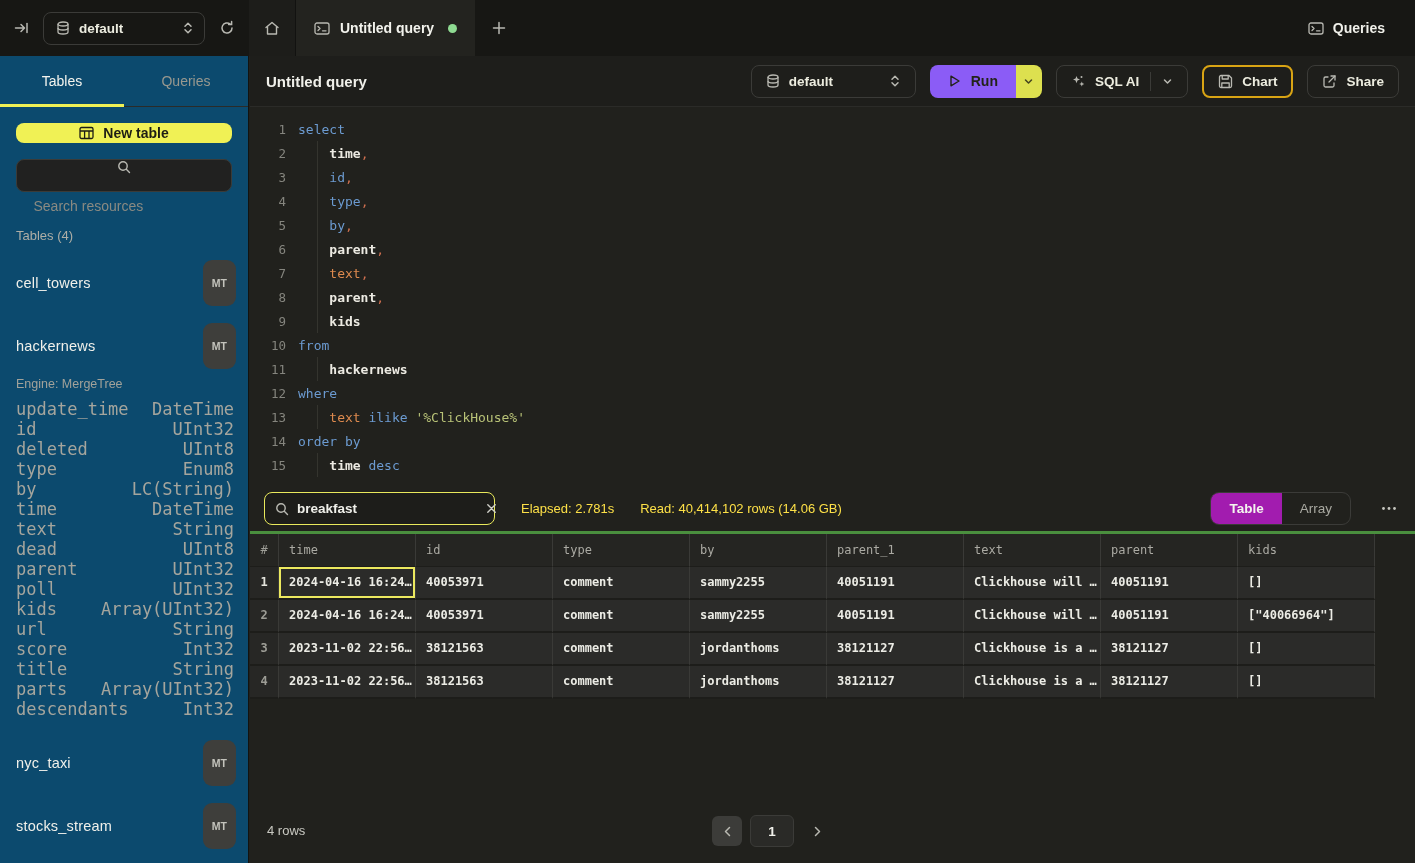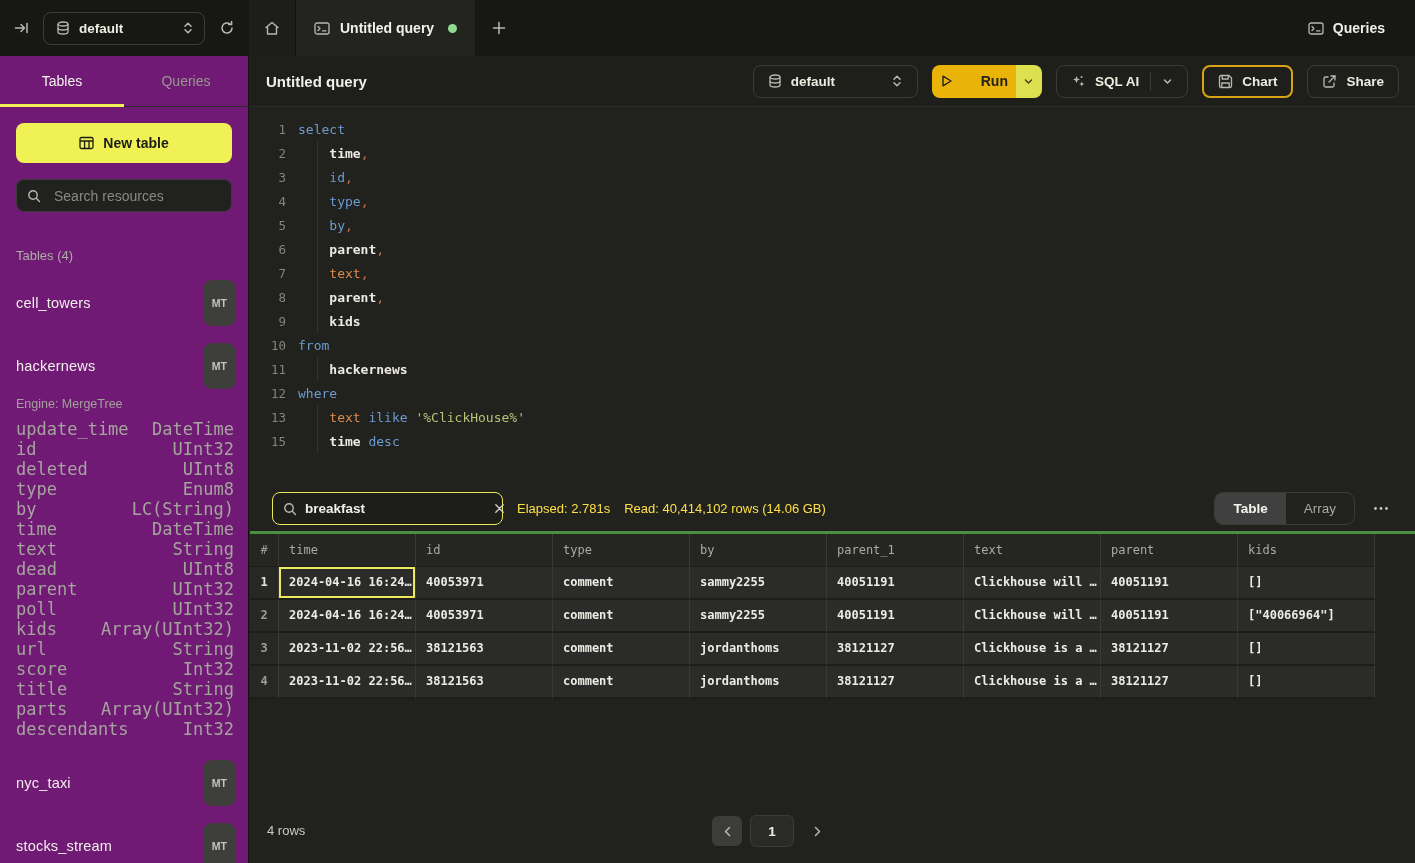--- a/index.html
+++ b/index.html
@@ -22,29 +22,29 @@
   .home-btn { width:47px; display:flex; align-items:center; justify-content:center; background:#1d1d1a; cursor:pointer; border-right:1px solid #121210;}
   .tab { display:flex; align-items:center; gap:10px; padding:0 18px; background:#23231f; cursor:pointer; }
   .tab .tab-lbl { font-size:14px; font-weight:600; color:#f2f2ec; }
   .dot { width:9px; height:9px; border-radius:50%; background:#8fdb92; margin-left:4px; }
   .newtab { width:48px; display:flex; align-items:center; justify-content:center; color:#c9c9c2; cursor:pointer; }
   .tb-spacer { flex:1; }
   .queries-link { display:flex; align-items:center; gap:9px; padding:0 30px 0 10px; cursor:pointer; }
   .queries-link .q-lbl { font-size:14px; font-weight:600; color:#f0f0ea; }
 
   
-  .sidebar { position:absolute; left:0; top:56px; width:249px; height:807px; background:#701a75; border-right:1px solid #131311; }
+  .sidebar { position:absolute; left:0; top:56px; width:249px; height:807px; background:#0c4a6e; border-right:1px solid #131311; }
   .side-tabs { height:51px; display:flex; border-bottom:1px solid #2b2b28; }
   .side-tab { flex:1; display:flex; align-items:center; justify-content:center; font-size:14px; color:#98988f; cursor:pointer; position:relative; font-weight:500;}
   .side-tab.active { color:#f4f4ee; }
   .side-tab.active::after { content:""; position:absolute; left:0; right:0; bottom:-1px; height:3px; background:#f0f155; }
   .side-body { padding:16px; }
-  .new-table-btn { height:40px; width:100%; background:#f0f155; border:none; border-radius:8px;
+  .new-table-btn { height:20px; width:100%; background:#f0f155; border:none; border-radius:8px;
     display:flex; align-items:center; justify-content:center; gap:9px; color:#1d1d15; font-size:14px; font-weight:600; cursor:pointer; font-family:inherit;}
-  .search-box { margin-top:16px; height:33px; border:1px solid #3b3b38; border-radius:8px; display:flex; align-items:center; padding:0 10px; gap:13px; background:#212120;}
+  .search-box { margin-top:16px; height:33px; border:1px solid #3b3b38; border-radius:8px; display:flex; align-items:center; padding:0 10px; gap:24px; background:#212120;flex-direction:column;}
   .search-box input { flex:1; background:transparent; border:none; outline:none; color:#e4e4de; font-size:14px; font-family:inherit; }
   .search-box input::placeholder { color:#8a8a82; }
   .side-section { margin-top:20px; font-size:13px; color:#aeaea6; padding-left:16px; }
   .tables-list { padding-left:16px; }
   .tbl-row { display:flex; align-items:center; justify-content:space-between; margin-top:17px; cursor:pointer; }
   .tbl-name { font-size:14.5px; font-weight:500; color:#f0f0ea; letter-spacing:.2px;}
   .badge { background:#3e3e3b; color:#c3c3bc; font-size:10.5px; font-weight:600; border-radius:9px; padding:17px 9px; margin-right:12px;}
   .engine { margin-top:8px; font-size:12.5px; color:#a2a29a; }
   .colslist { margin-top:8px; padding-bottom:4px; }
   .colrow { display:flex; justify-content:space-between; height:20px; align-items:center; font-family:"DejaVu Sans Mono", monospace; font-size:17px; color:#a5a59d; padding-right:14px;}
@@ -52,44 +52,44 @@
   
   .main { position:absolute; left:250px; top:56px; width:1165px; height:807px; background:#21211d; }
   .qheader { height:51px; display:flex; align-items:center; padding:0 16px; border-bottom:1px solid #2b2b28; background:#1e1e1b; }
   .qtitle { font-size:15px; font-weight:600; color:#f0f0ea; }
   .qh-spacer { flex:1; }
   .qh-controls { display:flex; align-items:center; gap:14px; }
   .btn { display:inline-flex; align-items:center; gap:9px; height:33px; padding:0 14px;
     border:1px solid #3b3b38; border-radius:8px; color:#ececdf; font-size:13.5px; font-weight:600; background:transparent; cursor:pointer; font-family:inherit;}
   .db-select2 { width:165px; }
   .run-btn { display:flex; height:33px; border-radius:8px; overflow:hidden; cursor:pointer; }
-  .run-main { display:flex; align-items:center; gap:28px; padding:0 8px; background:#eab308; color:#23231a; font-size:14px; font-weight:600;}
+  .run-main { display:flex; align-items:center; gap:10px; padding:0 18px; background:#8b5cf6; color:#23231a; font-size:14px; font-weight:600;}
   .run-caret { width:26px; display:flex; align-items:center; justify-content:center; background:#dde04f; color:#44441f; }
   .sqlai-btn .sep { width:1px; height:19px; background:#3b3b38; margin:0 2px; }
   .save-btn { border:2px solid #d9a414; }
 
   
   .editor { height:379px; padding:10px 0 0 8px; font-family:"DejaVu Sans Mono", monospace; font-size:13px; }
   .cl { display:flex; height:24px; align-items:center; position:relative; }
   .ln { width:28px; text-align:right; color:#85857e; margin-right:12px; flex:none; font-size:12.5px;}
   .code { white-space:pre; }
   .cl.g::after { content:""; position:absolute; left:59px; top:0; height:24px; width:1px; background:#34342e; }
   .tk-k { color:#6c9bd1;margin-top:21px; } .tk-w { color:#eceae2; font-weight:700; } .tk-o { color:#de8a4e; }
   .tk-s { color:#b8c277; } .tk-p { color:#ce6f4f; } .tk-x { color:#cccccc; }
 
   
-  .rtoolbar { height:45px; display:flex; align-items:center; padding:0 22px; gap:14px; }
+  .rtoolbar { height:45px; display:flex; align-items:center; padding:0 14px; gap:26px; }
   .rsearch { width:231px; height:33px; border:1.5px solid #e9e95c; border-radius:8px; display:flex; align-items:center; padding:0 10px; gap:8px; background:#1d1d1a; flex:none;}
   .rsearch input { flex:1; background:transparent; border:none; outline:none; color:#f0f0ea; font-size:13.5px; font-weight:600; font-family:inherit; }
   .clear-x { cursor:pointer; color:#cfcfc8; }
   .stat { font-size:13px; color:#fde047; }
   .rt-spacer { flex:1; }
   .viewtoggle { display:flex; border:1px solid #3b3b38; border-radius:9px; overflow:hidden; height:33px; }
   .vseg { padding:0 18px; display:flex; align-items:center; font-size:13.5px; color:#a9a9a1; cursor:pointer; }
-  .vseg.active { background:#404040; color:#f4f4ee; font-weight:600; }
+  .vseg.active { background:#a21caf; color:#f4f4ee; font-weight:600; }
   .dots-btn { color:#c6c6bf; cursor:pointer; padding:4px; }
 
   .green-divider { height:2.5px; background:#4a8f3e; }
 
   
   .grid { }
   .trow { display:flex; }
   .cell { width:137px; height:33px; display:flex; align-items:center; padding:0 10px;
     font-family:"DejaVu Sans Mono", monospace; font-size:12px; color:#ecece5; font-weight:700;
     background:#2b2b29; border-right:1px solid #3a3a37; border-bottom:2px solid #1d1d1a; overflow:hidden; white-space:nowrap;}
@@ -426,20 +426,24 @@
         <span class="code"><span class="tk-x">    </span><span class="tk-w">hackernews</span></span>
       </div>
       <div class="cl">
         <span class="ln">12</span>
         <span class="code"><span class="tk-k">where</span></span>
       </div>
       <div class="cl g">
         <span class="ln">13</span>
         <span class="code"><span class="tk-x">    </span><span class="tk-o">text</span><span class="tk-x"> </span><span class="tk-k">ilike</span><span class="tk-x"> </span><span class="tk-s">'%ClickHouse%'</span></span>
       </div>
+      <div class="cl">
+        <span class="ln">14</span>
+        <span class="code"><span class="tk-k">order by</span></span>
+      </div>
       <div class="cl g">
         <span class="ln">15</span>
         <span class="code"><span class="tk-x">    </span><span class="tk-w">time</span><span class="tk-x"> </span><span class="tk-k">desc</span></span>
       </div>
     </div>
 
   <div class="rtoolbar">
     <div class="rsearch">
       <span class="icon">
         <svg width="14" height="14" viewBox="0 0 14 14" fill="none" stroke="currentColor" stroke-width="1.4" stroke-linecap="round">

